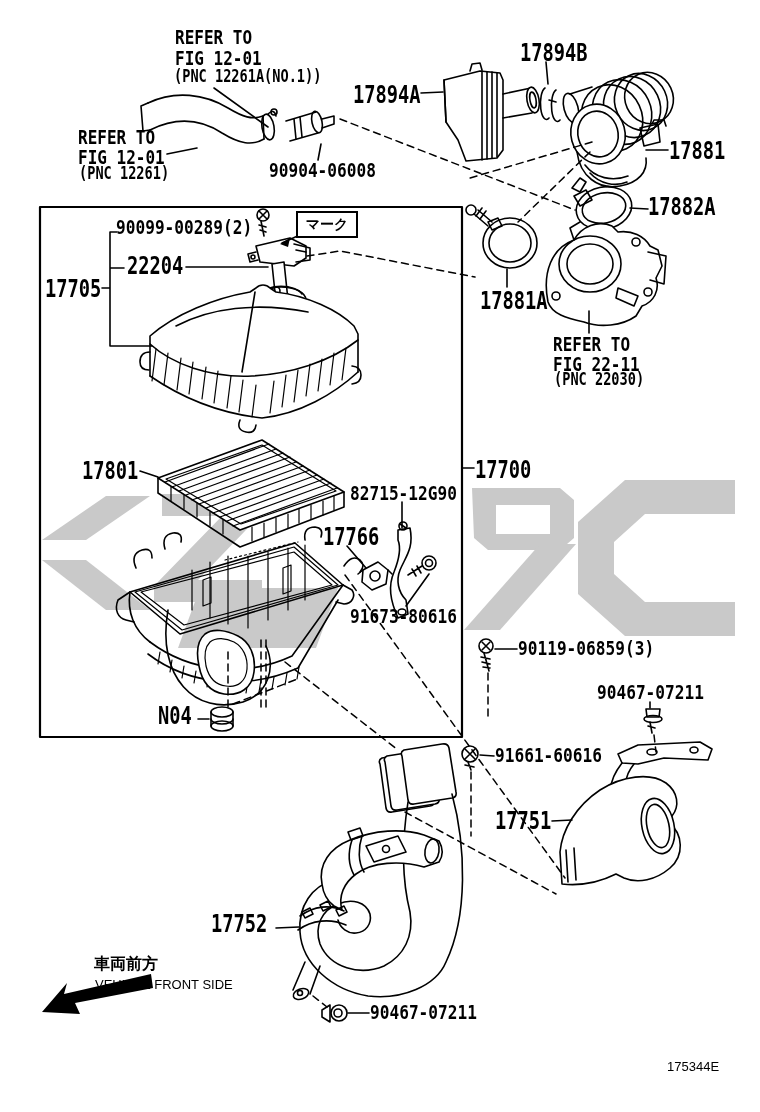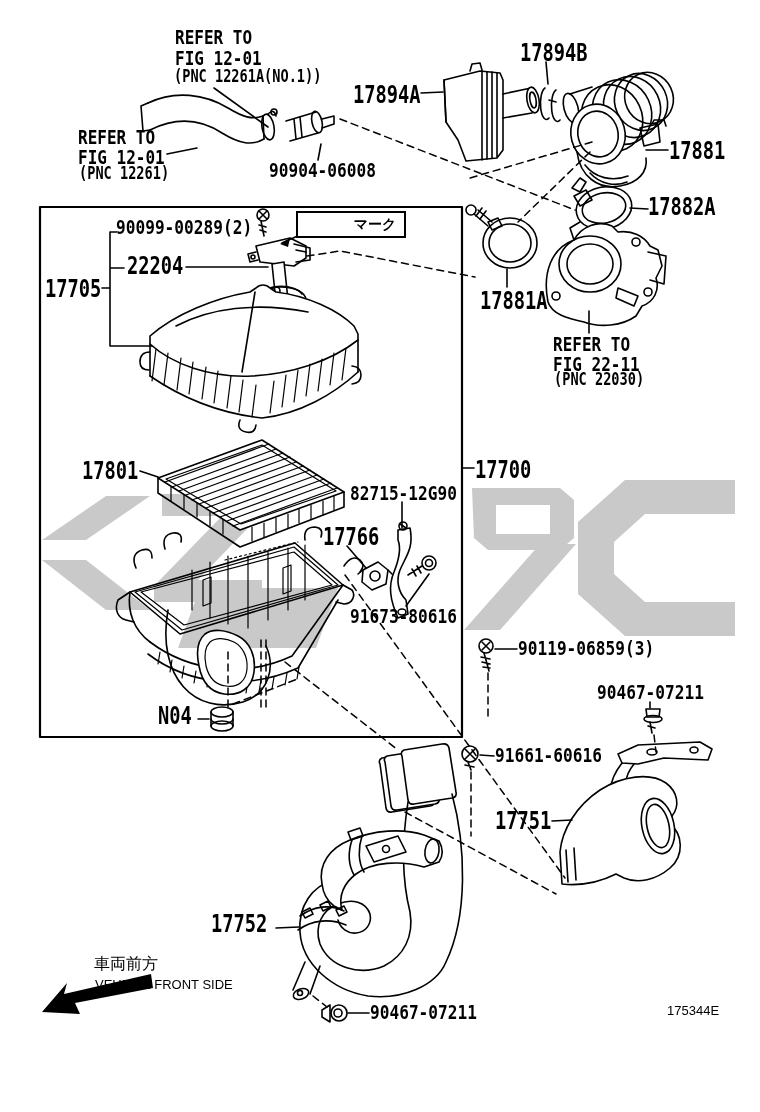--- a/index.html
+++ b/index.html
@@ -5,21 +5,21 @@
 html,body{margin:0;padding:0;width:760px;height:1112px;background:#fff;position:relative;overflow:hidden;}
 #stage{position:absolute;inset:0;}
 svg{position:absolute;left:0;top:0;}
 .lbl{position:absolute;font-family:"DejaVu Sans Mono",monospace;font-weight:bold;color:#000;white-space:nowrap;line-height:1;transform-origin:0 0;}
 .big{font-size:24px;transform:scaleX(.78);}
 .code{font-size:19px;transform:scaleX(.85);}
 .ref{font-size:20px;transform:scaleX(.80);}
 .pnc{font-size:17px;transform:scaleX(.80);}
 .note{position:absolute;font-family:"Liberation Sans",sans-serif;font-size:13px;color:#000;white-space:nowrap;line-height:1;}
 .jpdir{font-size:16px;}
-#markbox{position:absolute;left:296px;top:211px;width:58px;height:23px;border:2px solid #000;display:flex;align-items:center;justify-content:center;font-family:"DejaVu Sans",sans-serif;font-size:14px;font-weight:bold;background:#fff;padding-left:48px;}
+#markbox{position:absolute;left:296px;top:211px;width:58px;height:23px;border:2px solid #000;display:flex;align-items:center;justify-content:center;font-family:"DejaVu Sans",sans-serif;font-size:14px;font-weight:bold;background:#fff;}
 </style>
 </head>
 <body>
 
 <div id="stage">
 <svg width="760" height="1112" viewBox="0 0 760 1112" fill="none" stroke="#000" stroke-width="1.6" stroke-linecap="round" stroke-linejoin="round">
 
   <g fill="#c9c9c9" stroke="none">
     <polygon points="150,496 106,496 42,540 86,540"></polygon>
     <polygon points="42,560 86,560 150,610 106,610"></polygon>
@@ -320,16 +320,16 @@
 <div class="lbl code" style="left:495px;top:746px">91661-60616</div>
 <div class="lbl big" style="left:495px;top:809px">17751</div>
 <div class="lbl big" style="left:211px;top:912px">17752</div>
 <div class="lbl code" style="left:370px;top:1003px">90467-07211</div>
 <div class="lbl big" style="left:158px;top:704px">N04</div>
 
 <div id="markbox">
       <span>マーク</span>
     </div>
 
-<div class="note jpdir" style="left:94px;top:956px;font-weight:normal">車両前方</div>
+<div class="note jpdir" style="left:94px;top:956px;font-weight:bold">車両前方</div>
 <div class="note" style="left:95px;top:978px">VEHICLE FRONT SIDE</div>
-<div class="note" style="left:667px;top:1004px">175344E</div>
+<div class="note" style="left:667px;top:1060px">175344E</div>
 </div>
 
 </body></html>

